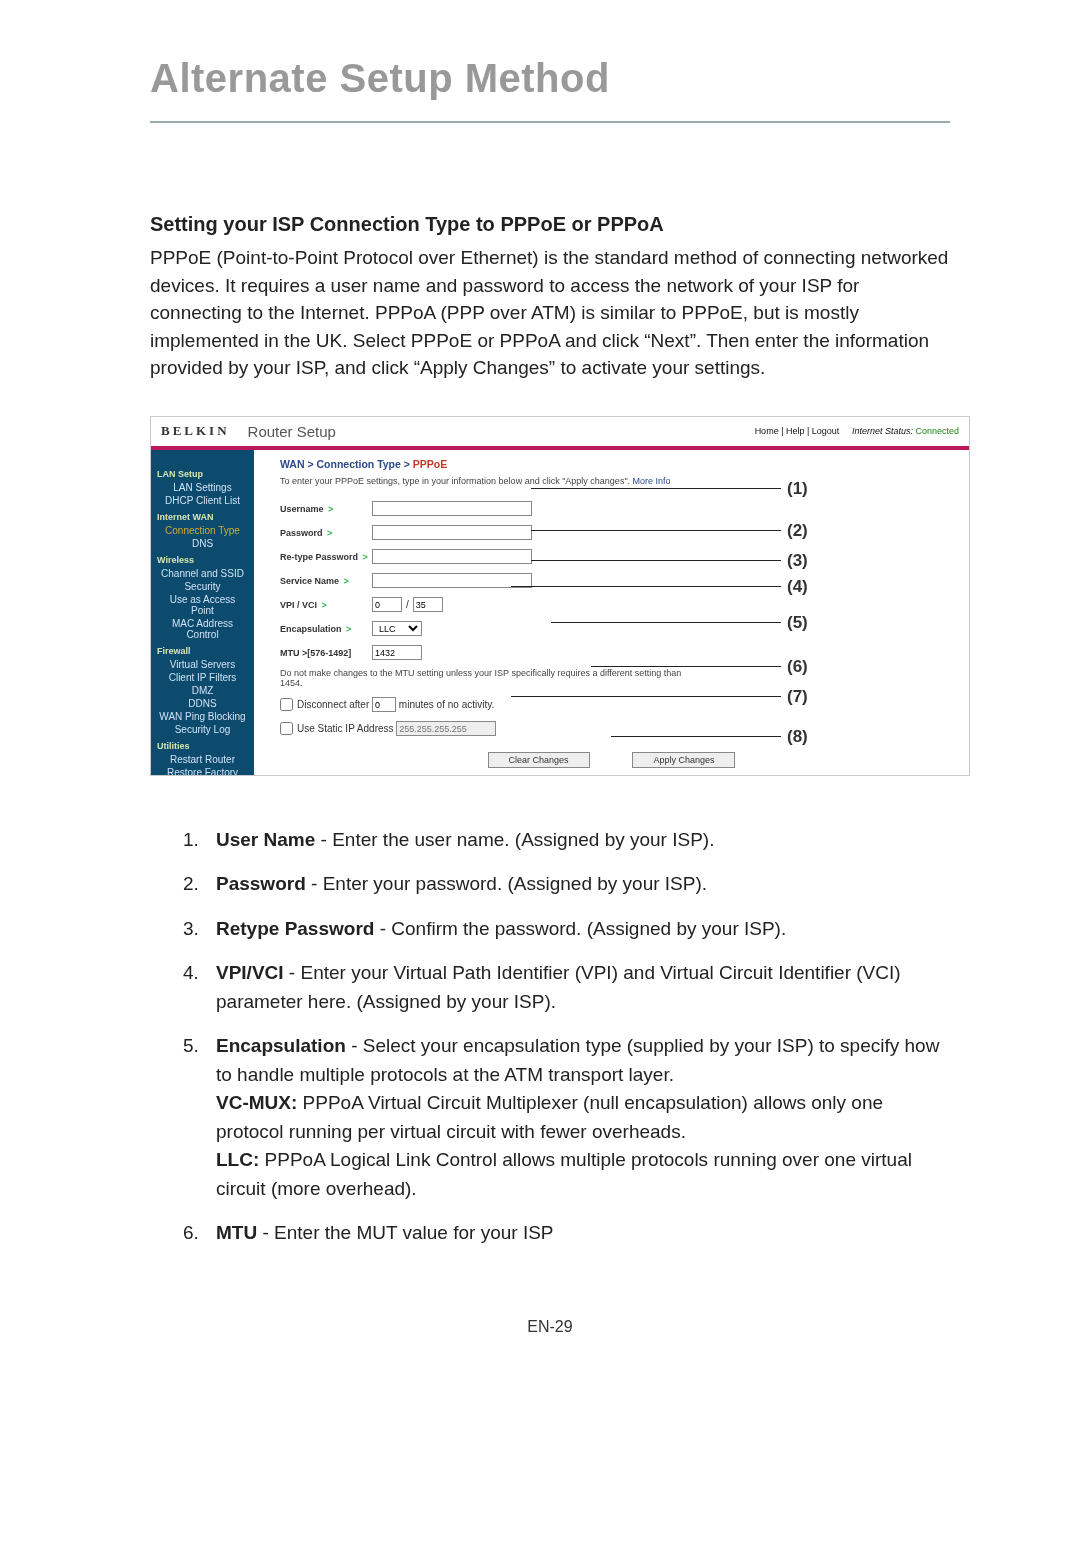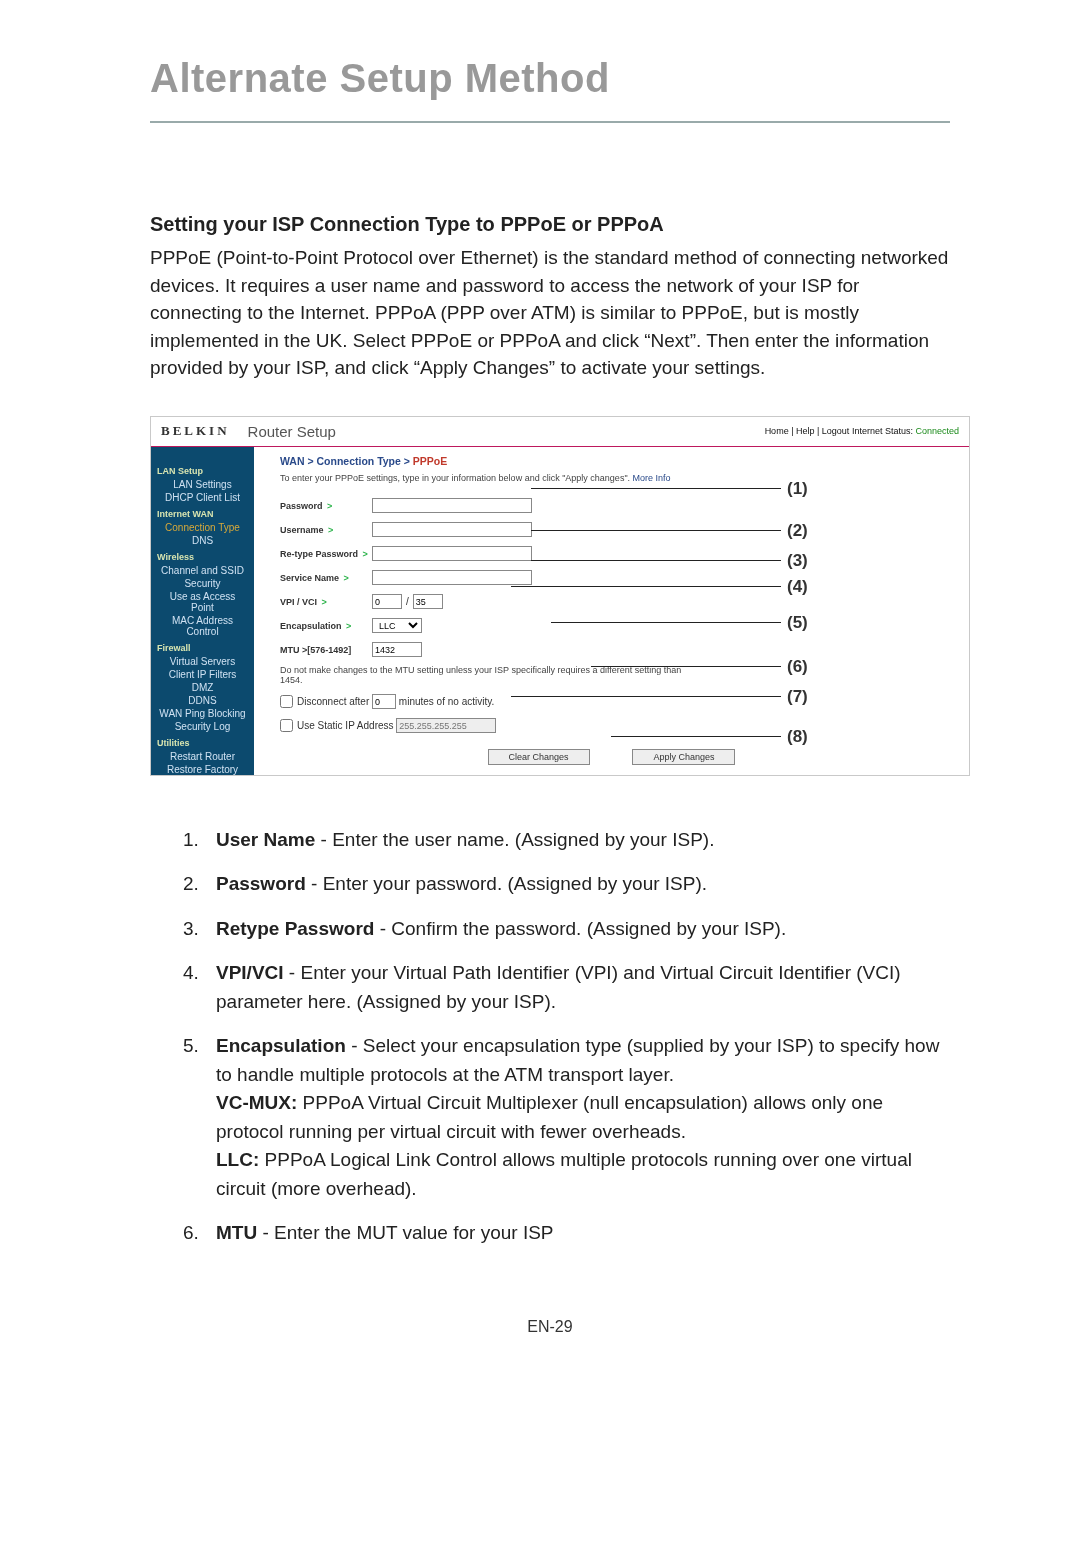--- a/index.html
+++ b/index.html
@@ -3,25 +3,25 @@
 <meta charset="utf-8">
 <style>
   * { margin: 0; padding: 0; box-sizing: border-box; }
   html, body { width: 1080px; height: 1542px; background: #fff; font-family: Arial, Helvetica, sans-serif; color: #333; }
   .page { padding: 56px 130px 40px 150px; }
   .title { font-size: 40px; font-weight: 600; color: #999; letter-spacing: 0.5px; margin-bottom: 20px; }
   .rule { border: 0; border-top: 2px solid #9aa; margin-bottom: 90px; }
   .subhead { font-size: 20px; font-weight: 700; color: #222; margin-bottom: 8px; }
   .para { font-size: 19px; line-height: 1.45; color: #222; margin-bottom: 34px; }
   .shot-wrap { position: relative; width: 820px; height: 360px; margin: 0 auto 50px auto; border: 1px solid #c9c9c9; background: #fff; font-size: 10px; overflow: hidden; }
-  .hdr { display: flex; align-items: center; padding: 6px 10px; border-bottom: 1px solid #be185d; }
+  .hdr { display: flex; align-items: center; padding: 6px 10px; border-bottom: 4px solid #be185d; }
   .brand { font-family: Georgia, 'Times New Roman', serif; font-weight: 700; letter-spacing: 3px; color: #333; font-size: 13px; }
   .rsetup { font-size: 15px; color: #555; margin-left: 18px; }
   .toplinks { margin-left: auto; font-size: 9px; color: #111; }
-  .toplinks .status-label { margin-left: 0; }
+  .toplinks .status-label { margin-left: 10px; font-style: italic; }
   .toplinks .status-val { color: #1a8a1a; }
   .body { display: flex; height: calc(100% - 28px); }
   .sidebar { width: 103px; background: #0c4a6e; color: #cfe1f2; padding: 14px 6px; }
   .sidebar .sh { color: #d7e4b0; font-weight: 700; font-size: 9px; margin: 5px 0 2px; }
   .sidebar a { display: block; color: #cfe1f2; font-size: 10px; text-decoration: none; padding: 1px 0; text-align: center; }
   .sidebar .active { color: #d7a93a; }
   .content { flex: 1; padding: 8px 26px; position: relative; }
   .bc { font-size: 10.5px; font-weight: 700; margin-bottom: 6px; }
   .bc .b1 { color: #2a4a8a; }
   .bc .b3 { color: #c0392b; }
@@ -106,25 +106,25 @@
           <span class="b1">Connection Type</span>
           <span class="b1">&gt;</span>
           <span class="b3">PPPoE</span>
         </div>
         <div class="intro">
           <span>To enter your PPPoE settings, type in your information below and click "Apply changes".</span>
           <span class="more">More Info</span>
         </div>
 
         <div class="row">
+          <span class="lbl"><span>Username</span><span class="gt"> &gt;</span></span>
+          <input class="tx w200" style="">
+        </div>
+        <div class="row">
           <span class="lbl"><span>Password</span><span class="gt"> &gt;</span></span>
-          <input class="tx w200" style="">
-        </div>
-        <div class="row">
-          <span class="lbl"><span>Username</span><span class="gt"> &gt;</span></span>
           <input class="tx w200" style="">
         </div>
         <div class="row">
           <span class="lbl"><span>Re-type Password</span><span class="gt"> &gt;</span></span>
           <input class="tx w200" style="">
         </div>
         <div class="row">
           <span class="lbl"><span>Service Name</span><span class="gt"> &gt;</span></span>
           <input class="tx w200" style="">
         </div>

